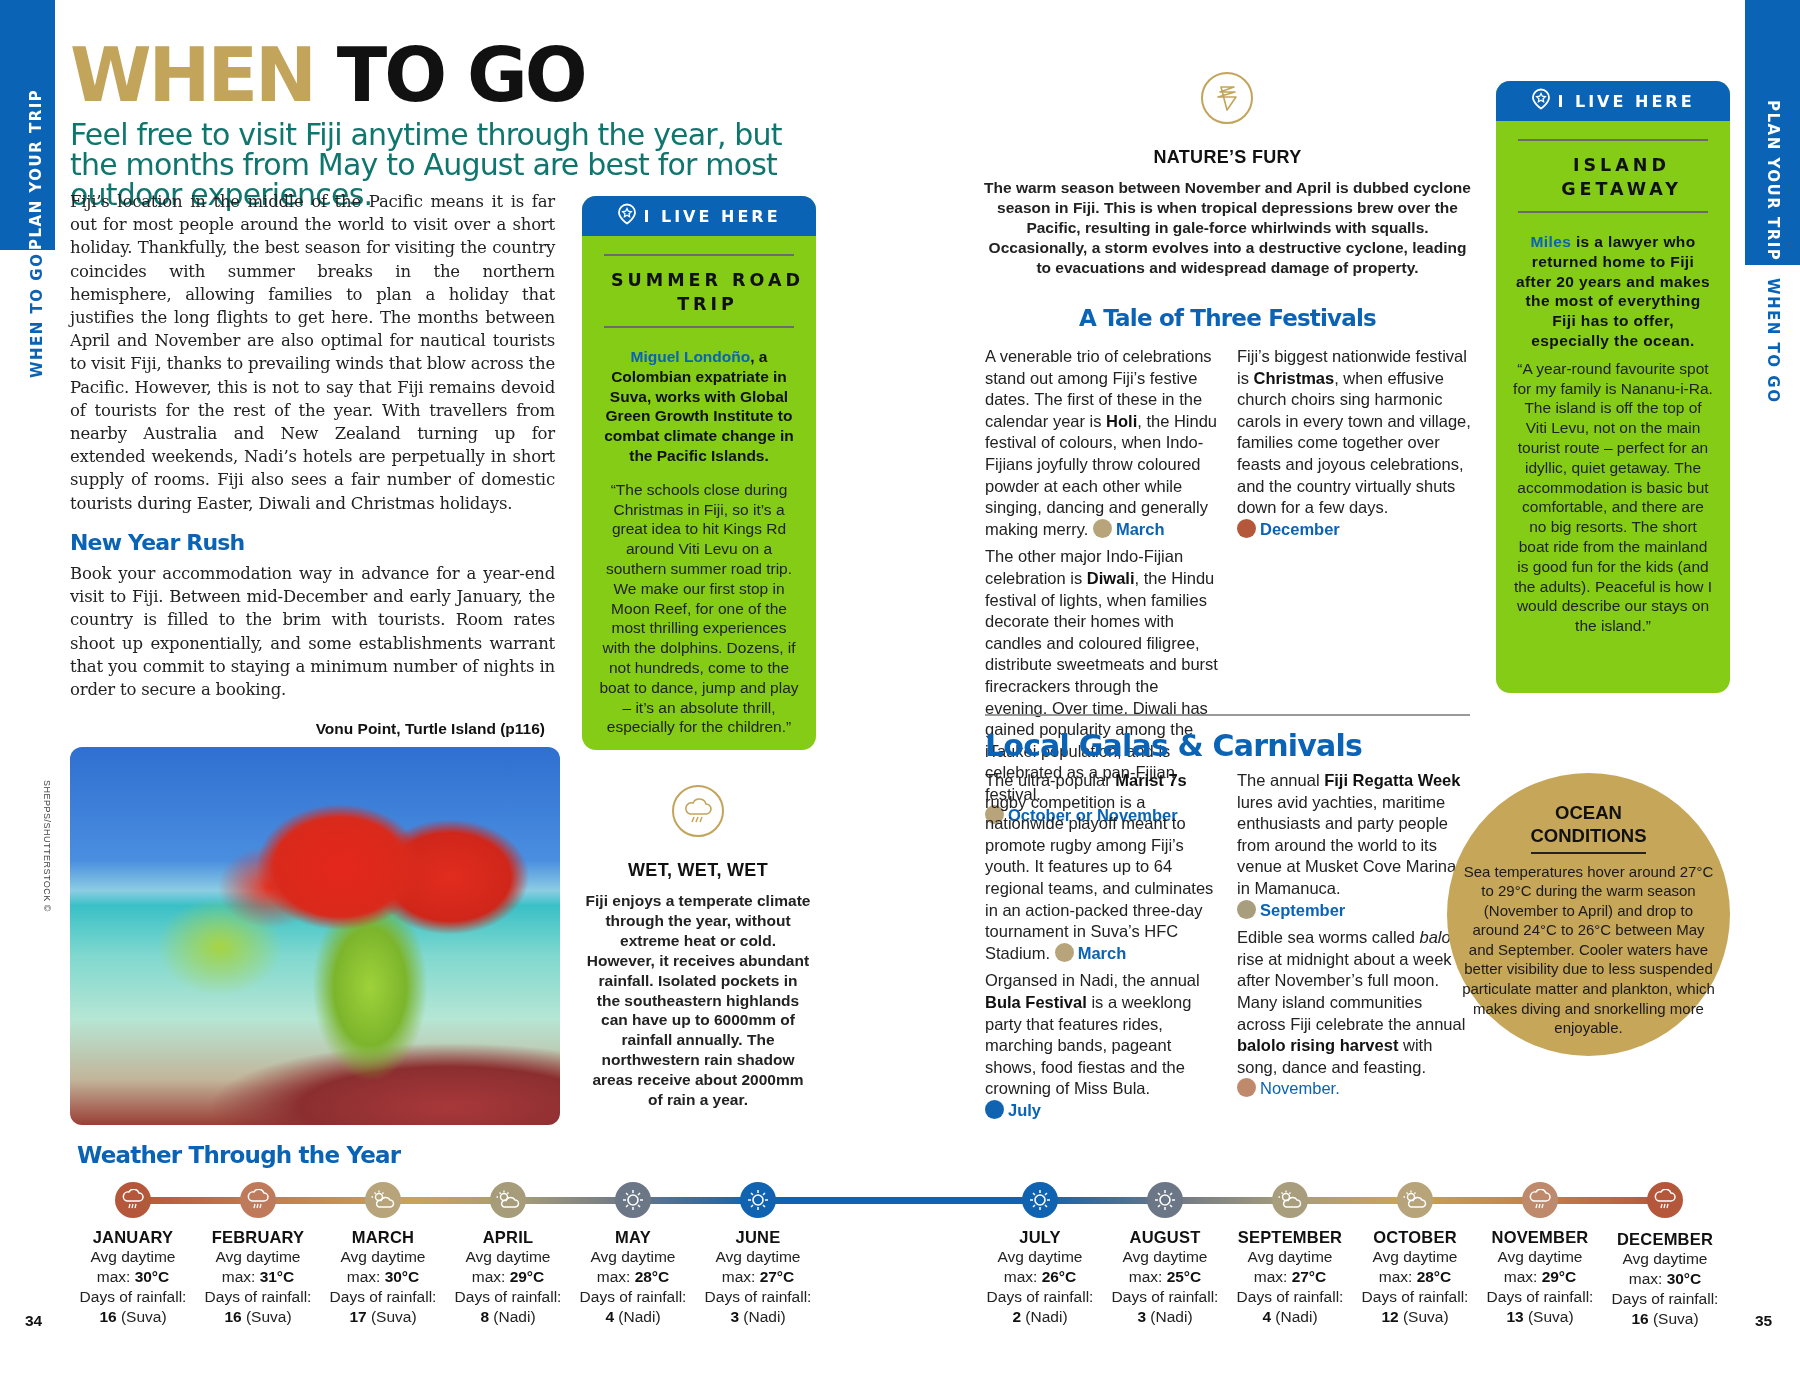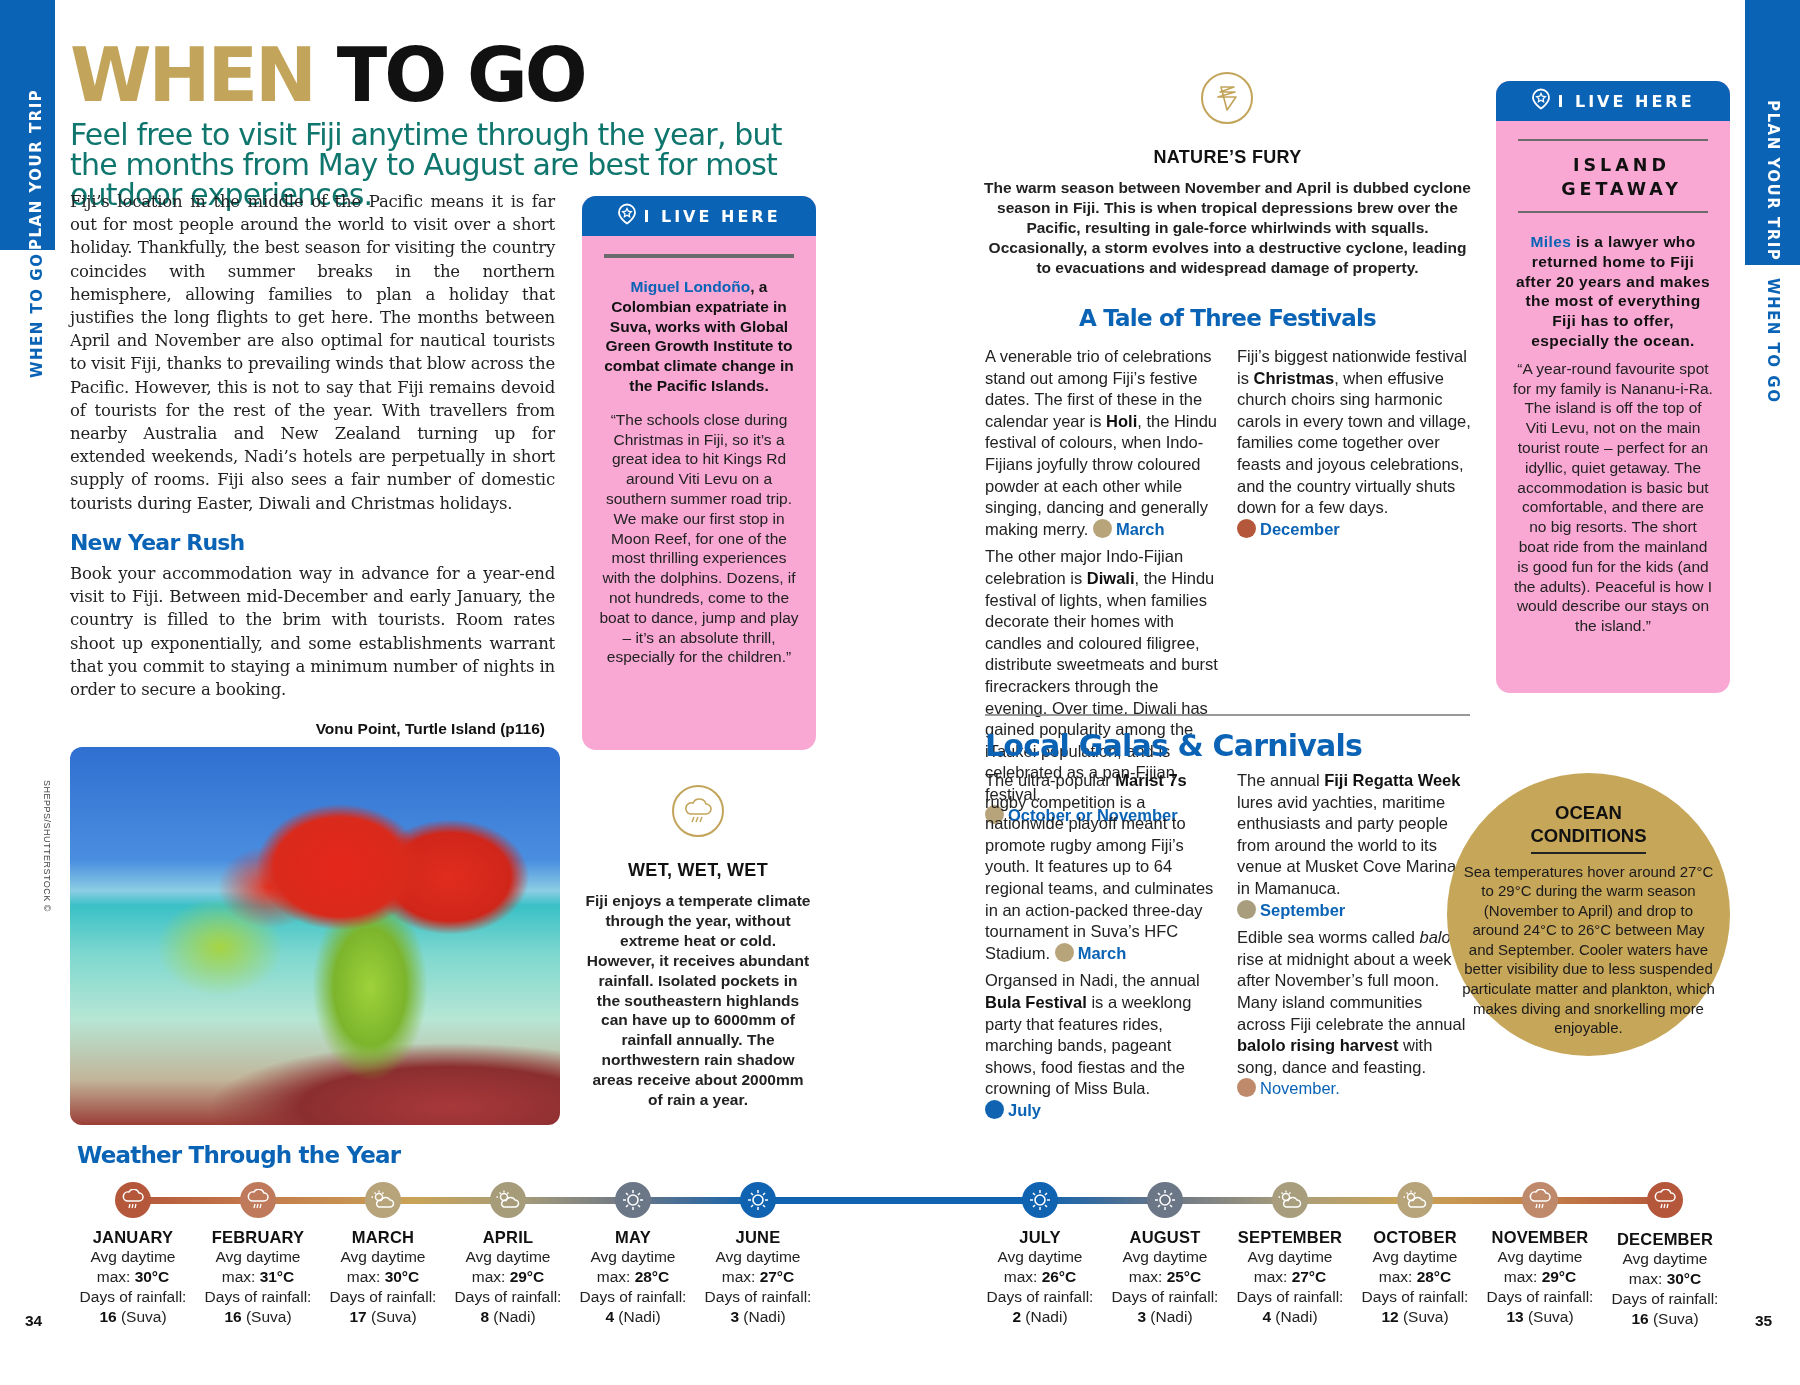--- a/index.html
+++ b/index.html
@@ -18,21 +18,21 @@
 
   .lede { position: absolute; left: 70px; top: 120px; width: 740px; font-family: "DejaVu Sans", sans-serif; font-size: 30px; line-height: 30px; letter-spacing: -0.8px; color: #0f766e; }
 
   .serif-body { position: absolute; font-family: "DejaVu Serif", serif; font-size: 16.5px; line-height: 23.2px; text-align: justify; color: #222; letter-spacing: -0.2px; }
 
   .h-blue { position: absolute; font-family: "DejaVu Sans", sans-serif; font-weight: bold; color: #0a63b5; letter-spacing: -0.8px; }
 
   .caption { position: absolute; font-family: "Liberation Sans", sans-serif; font-weight: bold; font-size: 15.5px; color: #111; }
 
   
-  .card { position: absolute; background: #f9a8d4; border-radius: 14px; overflow: hidden; }
+  .card { position: absolute; background: #84cc16; border-radius: 14px; overflow: hidden; }
   .card-head { background: #0a63b5; color: #fff; height: 40px; display: flex; align-items: center; justify-content: center; gap: 6px; font-family: "DejaVu Sans", sans-serif; font-weight: bold; font-size: 16px; letter-spacing: 3px; }
   .card-rule { height: 2px; background: #6b6b6b; margin: 0 22px; }
   .card-title { font-family: "DejaVu Sans", sans-serif; font-weight: bold; font-size: 17.5px; letter-spacing: 4px; text-align: center; line-height: 24px; padding: 12px 10px 10px; color: #111; margin-left: 17px; }
   .card-intro { font-family: "Liberation Sans", sans-serif; font-weight: bold; font-size: 15.5px; line-height: 19.8px; text-align: center; padding: 19px 18px 0; color: #111; }
   .card-intro .who { color: #0a63b5; }
   .card-quote { font-family: "Liberation Sans", sans-serif; font-size: 15.5px; line-height: 19.8px; text-align: center; padding: 14px 16px 0; color: #222; }
 
   
   .icon-circle { position: absolute; width: 52px; height: 52px; border: 2.5px solid #c3a45b; border-radius: 50%; display: flex; align-items: center; justify-content: center; }
   .block-head { position: absolute; font-family: "Liberation Sans", sans-serif; font-weight: bold; font-size: 18px; text-align: center; color: #111; letter-spacing: 0.3px; }
@@ -107,20 +107,21 @@
     <span>
       <svg width="20" height="22" viewBox="0 0 20 22">
           <path d="M10 1.5a8 8 0 0 0-8 8c0 5.5 8 11 8 11s8-5.5 8-11a8 8 0 0 0-8-8z" fill="none" stroke="#fff" stroke-width="1.8"></path>
           <path d="M10 5.5l1.3 2.7 3 .4-2.2 2.1.5 3-2.6-1.4-2.6 1.4.5-3-2.2-2.1 3-.4z" fill="none" stroke="#fff" stroke-width="1.3"></path>
         </svg>
     </span>
     <span>I LIVE HERE</span>
   </div>
   <div style="height:18px"></div>
   <div class="card-rule"></div>
+  <div class="card-title">SUMMER ROAD TRIP</div>
   <div class="card-rule"></div>
   <div class="card-intro"><span class="who">Miguel Londoño</span><span>, a Colombian expatriate in Suva, works with Global Green Growth Institute to combat climate change in the Pacific Islands.</span></div>
   <div class="card-quote">“The schools close during Christmas in Fiji, so it’s a great idea to hit Kings Rd around Viti Levu on a southern summer road trip. We make our first stop in Moon Reef, for one of the most thrilling experiences with the dolphins. Dozens, if not hundreds, come to the boat to dance, jump and play – it’s an absolute thrill, especially for the children.”</div>
 </div>
 
 <div class="icon-circle" style="left:672px;top:785px;">
   <svg width="32" height="30" viewBox="0 0 32 30">
       <path d="M8 18h16a5 5 0 0 0 0-10 7 7 0 0 0-13-1 5.5 5.5 0 0 0-3 11z" fill="none" stroke="#c3a45b" stroke-width="1.6"></path>
       <path d="M12 21l-2 5M16 21l-2 5M20 21l-2 5" stroke="#c3a45b" stroke-width="1.5"></path>
     </svg>

